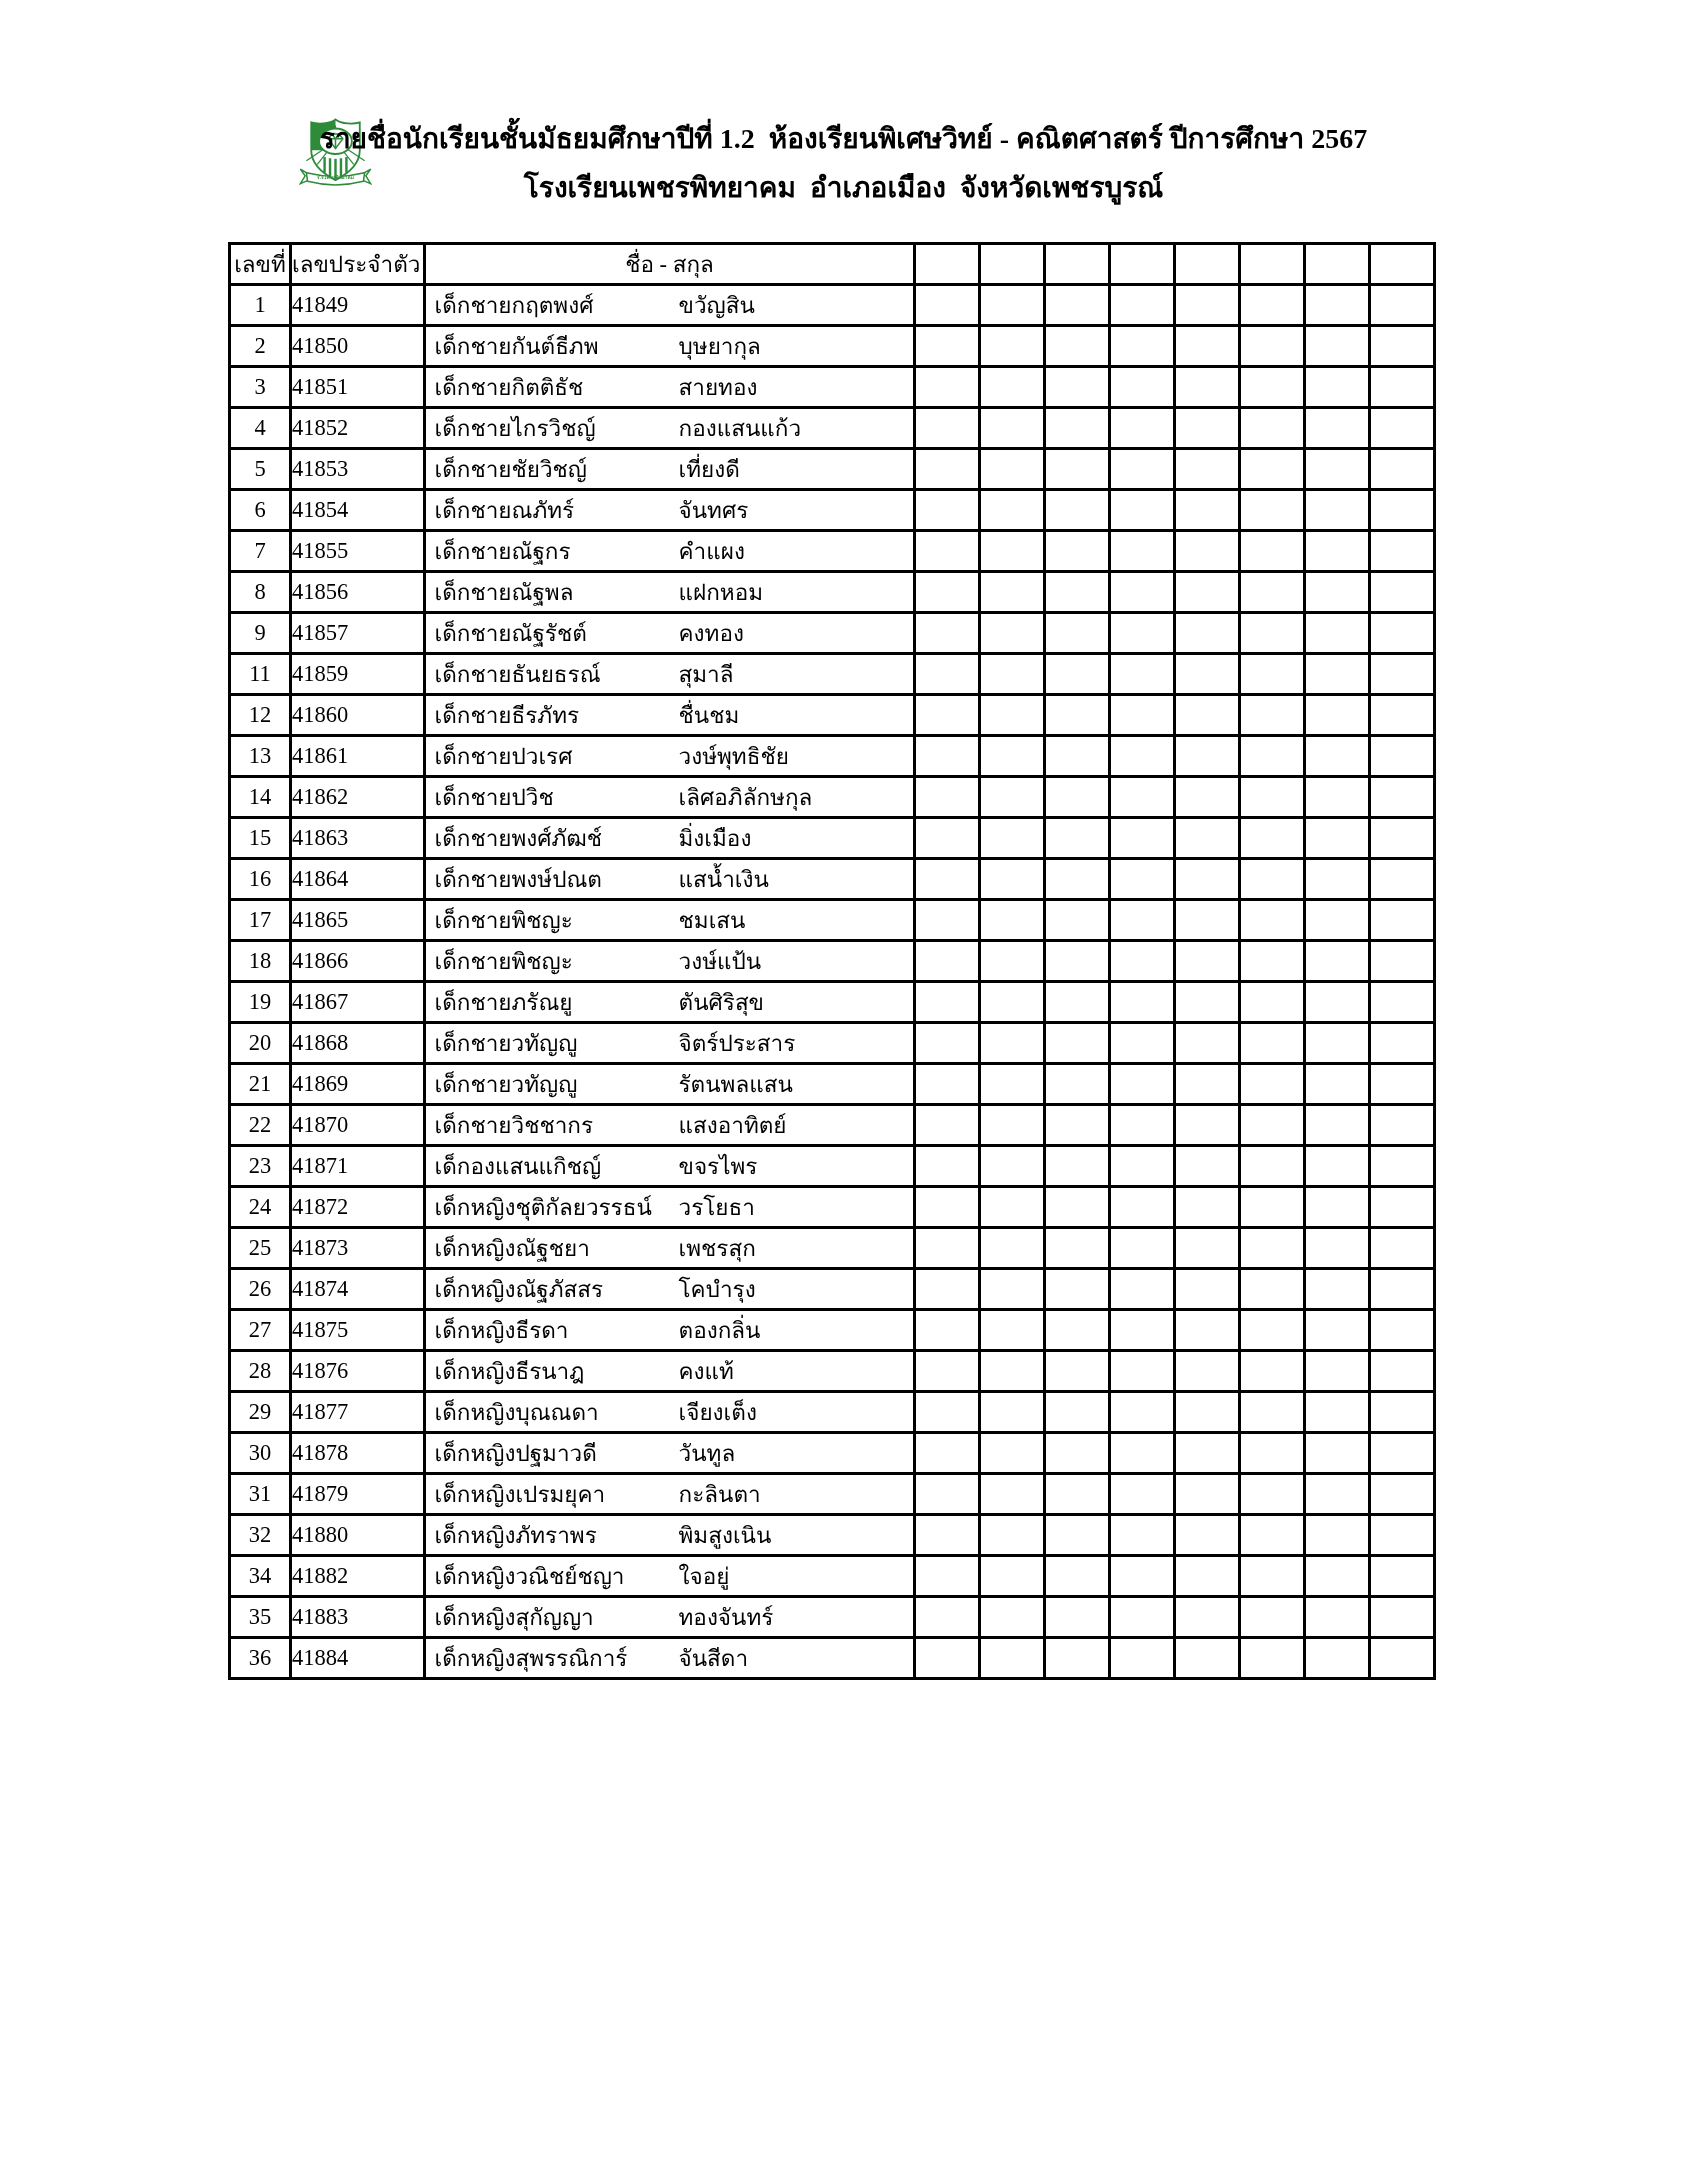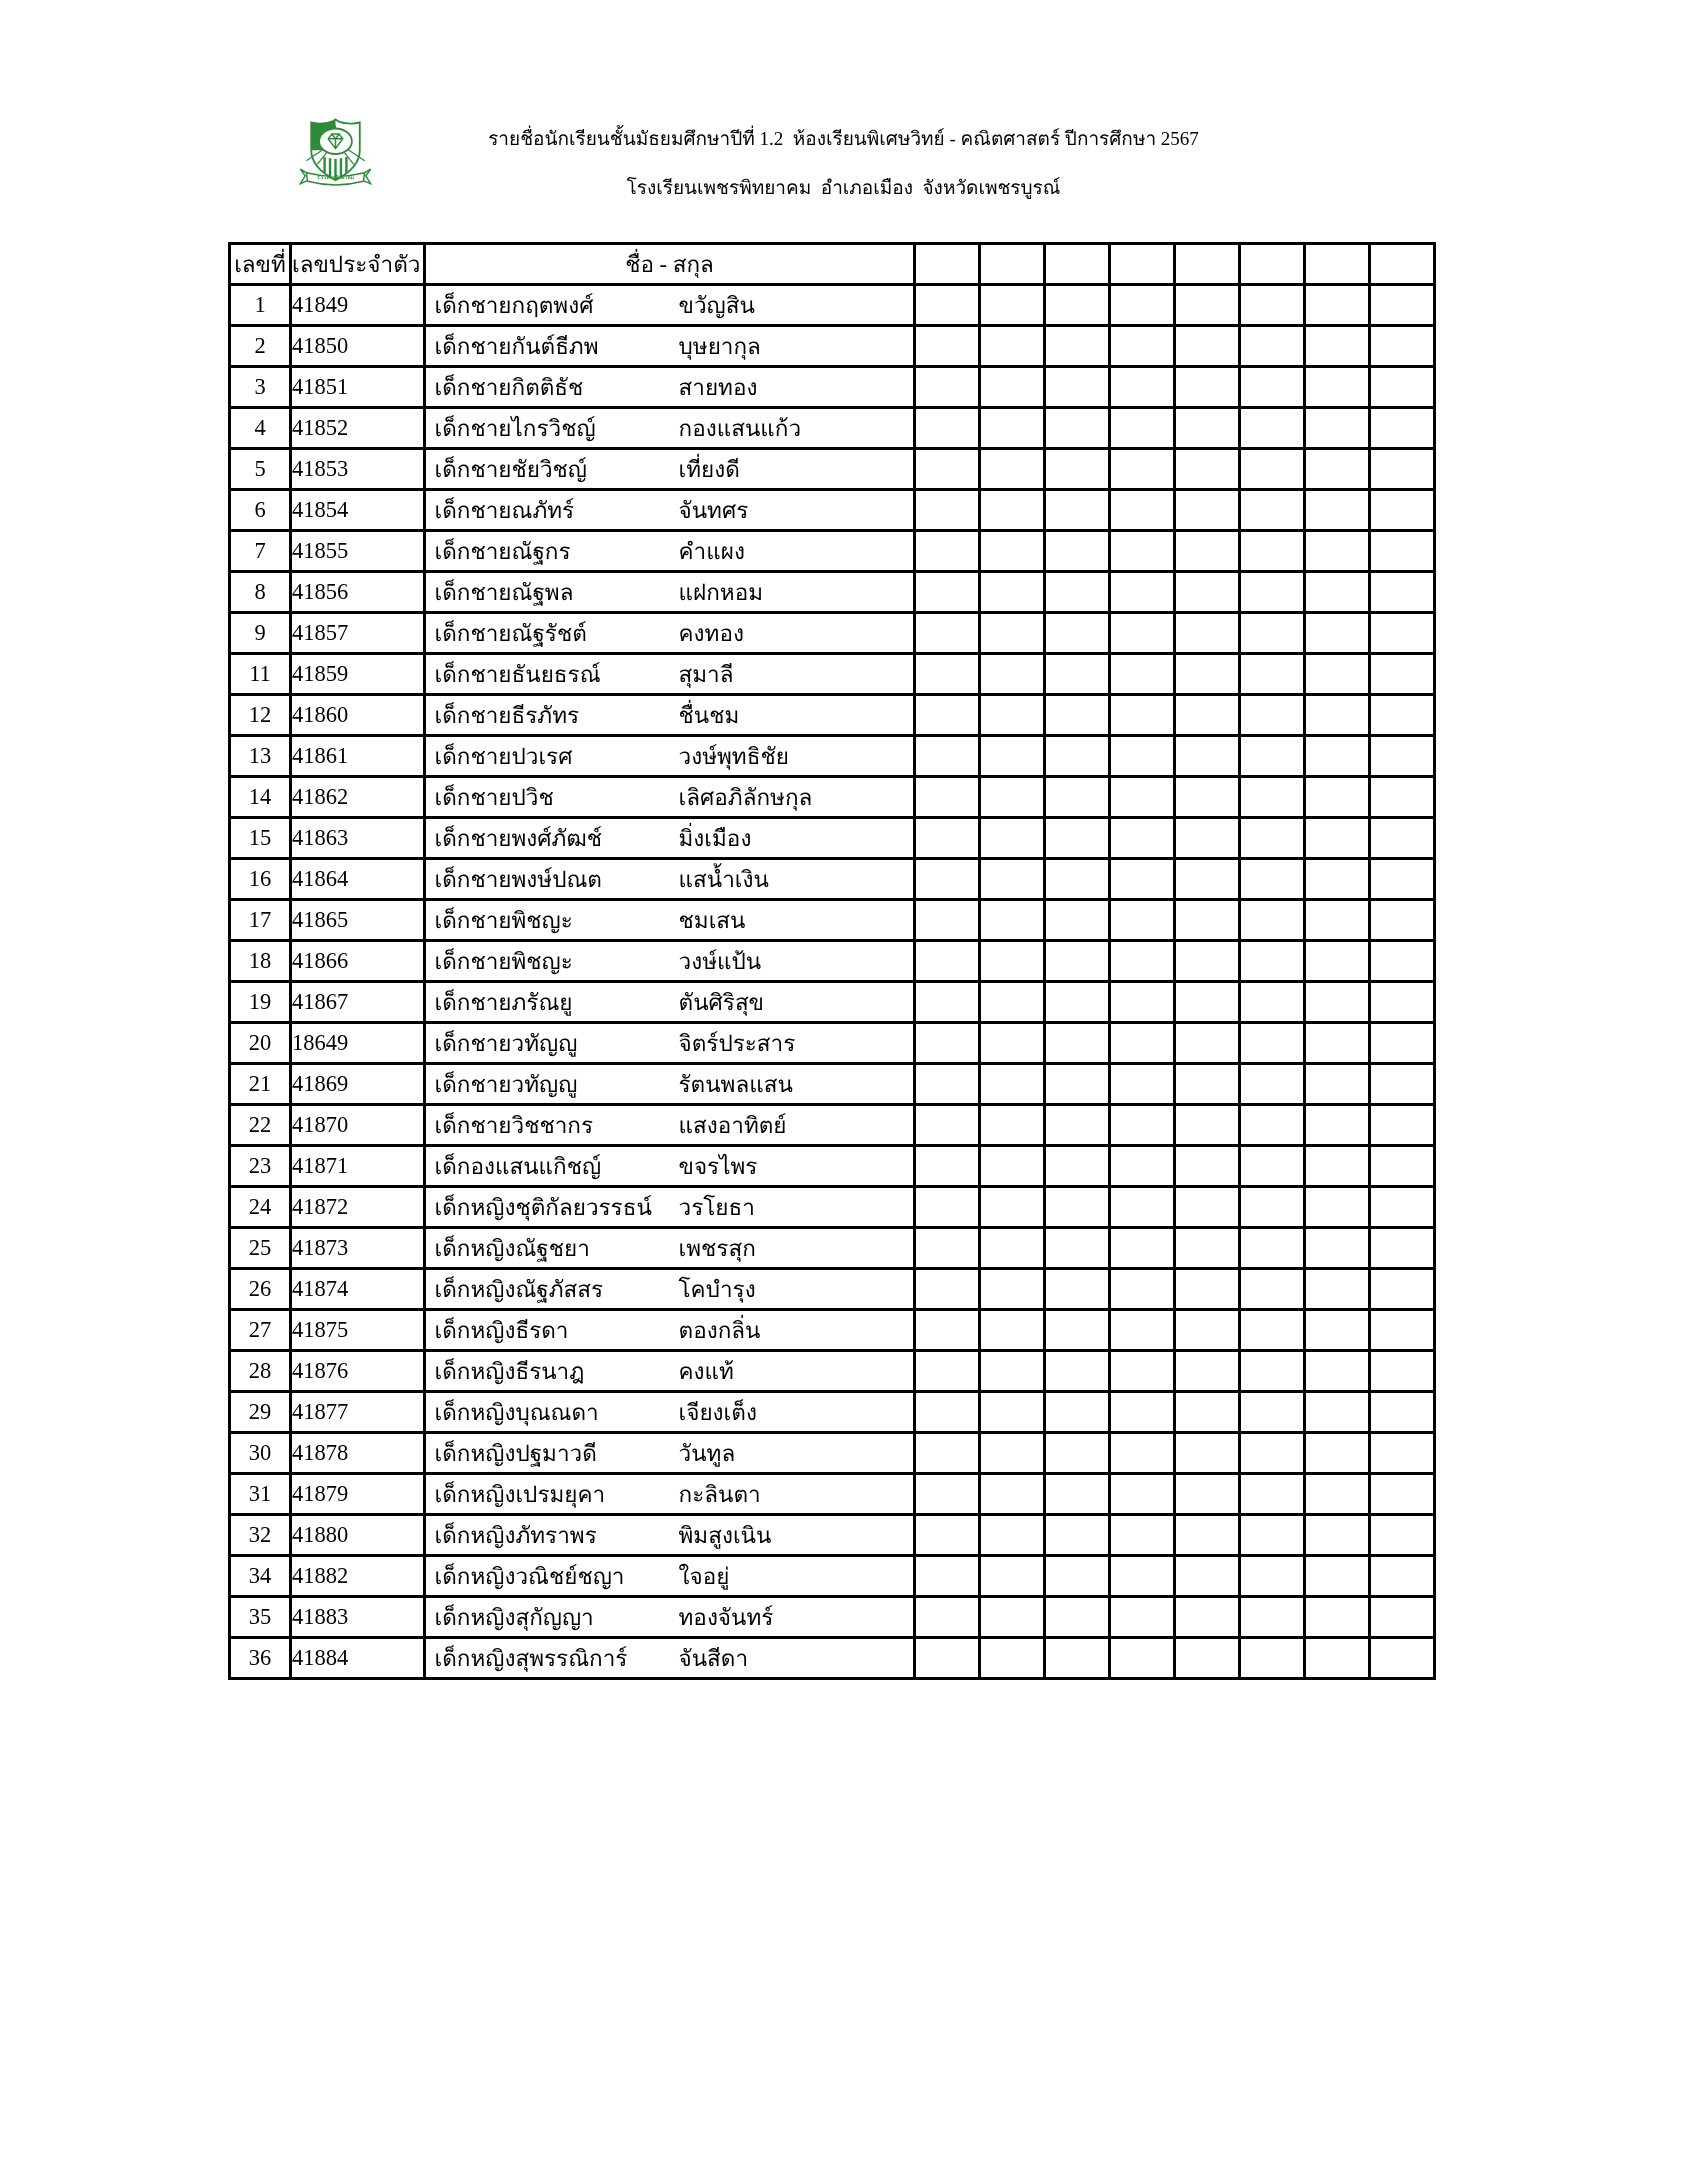--- a/index.html
+++ b/index.html
@@ -10,21 +10,21 @@
     font-family:"Liberation Serif","DejaVu Serif",serif;
     color:#000;
     overflow:hidden;
   }
   
   .doc-header{
     position:absolute;left:0;top:114px;width:100%;
     text-align:center;
   }
   .title-line{
-    font-size:19px;font-weight:normal;line-height:49px;
+    font-size:28px;font-weight:bold;line-height:49px;
     white-space:pre;
   }
   .crest{
     position:absolute;left:299px;top:117px;width:73px;height:74px;
   }
   
   table.roster{
     position:absolute;left:228px;top:242px;
     border-collapse:collapse;table-layout:fixed;
     width:1206px;
@@ -351,21 +351,21 @@
         <td class="c-empty"></td>
         <td class="c-empty"></td>
         <td class="c-empty"></td>
         <td class="c-empty"></td>
         <td class="c-empty"></td>
         <td class="c-empty"></td>
         <td class="c-empty"></td>
       </tr>
       <tr>
         <td class="c-no">20</td>
-        <td class="c-id">18649</td>
+        <td class="c-id">41868</td>
         <td class="c-name"><span class="fname">เด็กชายวทัญญู</span><span class="lname">จิตร์ประสาร</span></td>
         <td class="c-empty"></td>
         <td class="c-empty"></td>
         <td class="c-empty"></td>
         <td class="c-empty"></td>
         <td class="c-empty"></td>
         <td class="c-empty"></td>
         <td class="c-empty"></td>
         <td class="c-empty"></td>
       </tr>

